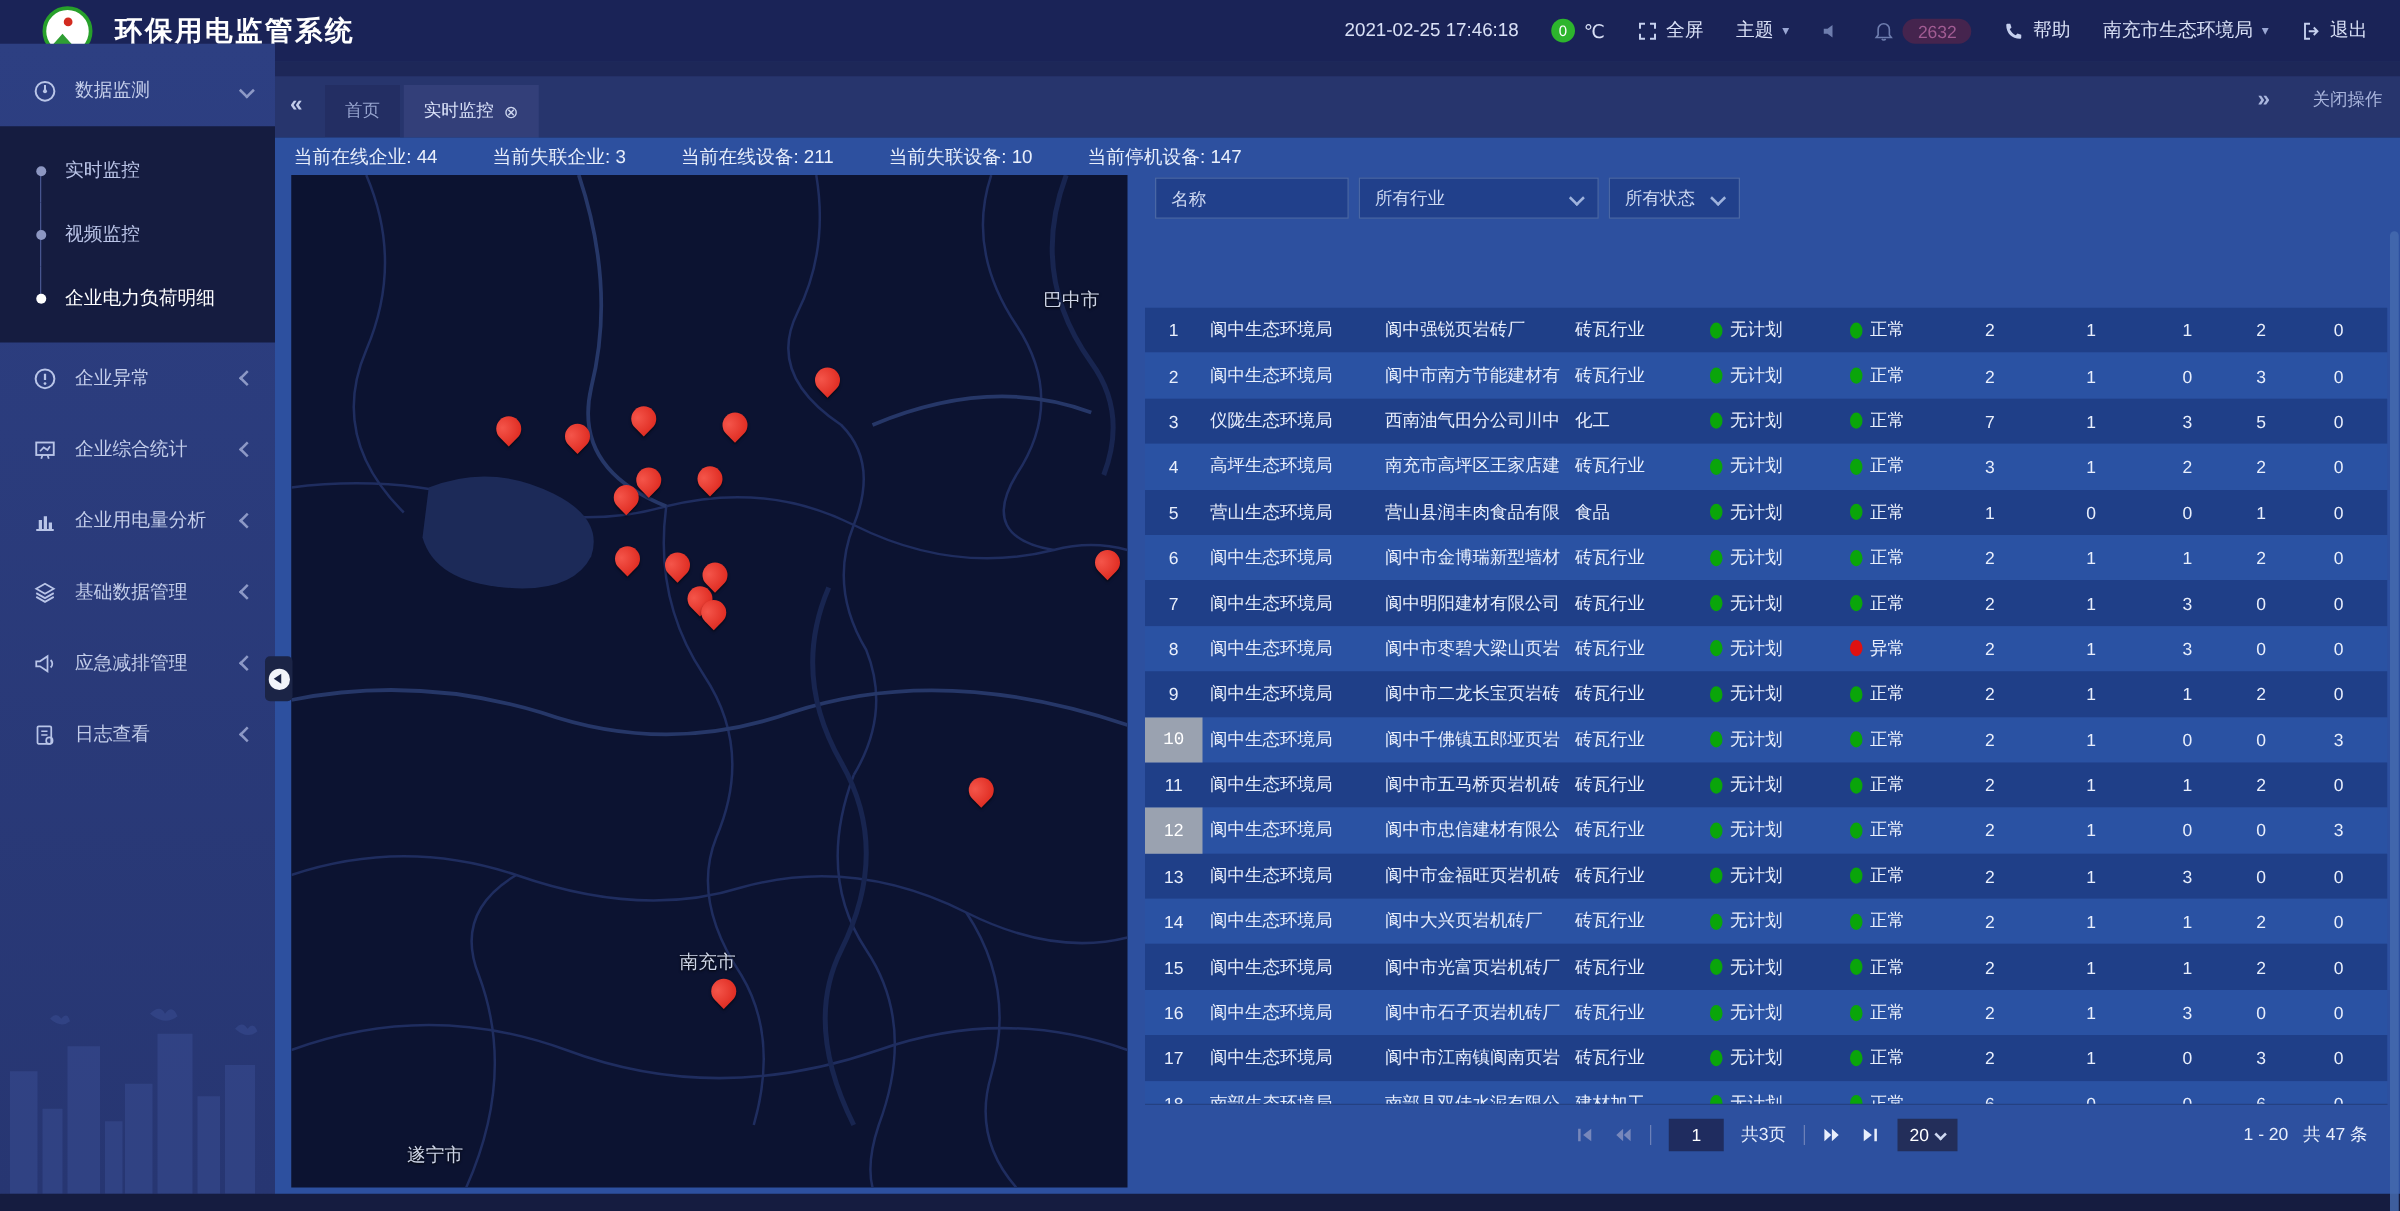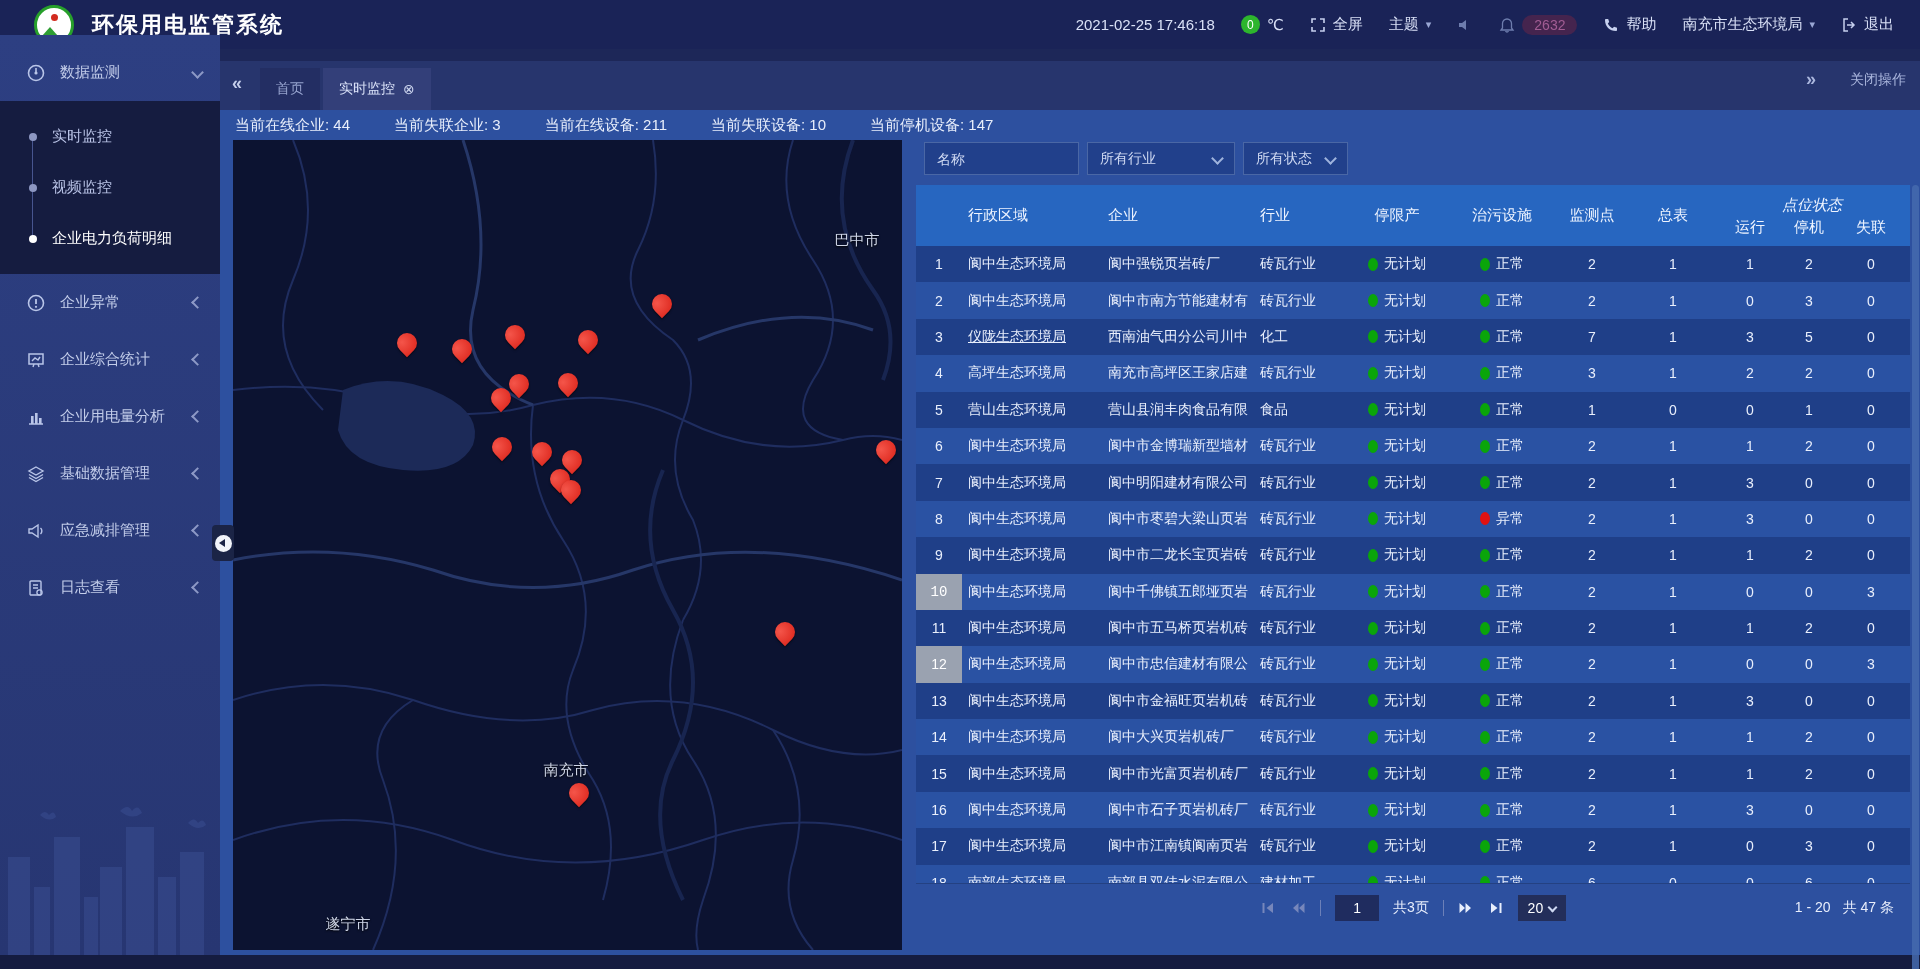--- a/index.html
+++ b/index.html
@@ -67,21 +67,21 @@
   .map-toggle .tri{width:0;height:0;border-top:4px solid transparent;border-bottom:4px solid transparent;border-right:6px solid #1b2446;margin-right:2px;}
 
   
   .rp{position:absolute;left:696px;top:0;width:994px;height:845px;}
   .filters{position:absolute;left:8px;top:32px;display:flex;gap:8px;}
   .f-input,.f-select{height:33px;background:#21408b;border:1px solid #4a67a5;color:#cfd9f2;font-size:14px;box-sizing:border-box;}
   .f-input{width:155px;padding:0 12px;outline:none;}
   .f-input::placeholder{color:#cfd9f2;opacity:1;}
   .f-select{display:flex;align-items:center;padding:0 12px;cursor:pointer;}
   .f-select .chev{margin-left:auto;border-color:#9fb3dd;}
-  .w235{width:235px;}.w160{width:148px;}.w105{width:105px;}
+  .w235{width:235px;}.w160{width:192px;}.w105{width:105px;}
 
   .thead{position:absolute;left:0;top:75px;width:994px;height:61px;background:#2766c0;color:#eef4ff;font-size:15px;display:flex;}
   .th{display:flex;align-items:center;}
   .th.cen{justify-content:center;}
   .th.lft{padding-left:6px;box-sizing:border-box;}
   .th-group{display:flex;flex-direction:column;justify-content:center;}
   .th-group .g-top{text-align:center;font-style:italic;height:26px;line-height:30px;}
   .th-group .g-sub{display:flex;height:26px;line-height:22px;}
   .g-sub span{text-align:center;}
 
@@ -354,38 +354,20 @@
         <div class="f-select w160">
           <span>所有行业</span>
           <span class="chev down"></span>
         </div>
         <div class="f-select w105">
           <span>所有状态</span>
           <span class="chev down"></span>
         </div>
       </div>
 
-      <div class="thead">
-        <div class="th cen" style="width:46px"></div>
-        <div class="th lft" style="width:140px">行政区域</div>
-        <div class="th lft" style="width:152px">企业</div>
-        <div class="th lft" style="width:88px">行业</div>
-        <div class="th cen" style="width:110px">停限产</div>
-        <div class="th cen" style="width:100px">治污设施</div>
-        <div class="th cen" style="width:80px">监测点</div>
-        <div class="th cen" style="width:82px">总表</div>
-        <div class="th-group" style="width:196px">
-          <div class="g-top">点位状态</div>
-          <div class="g-sub">
-            <span style="width:72px">运行</span>
-            <span style="width:46px">停机</span>
-            <span style="width:78px">失联</span>
-          </div>
-        </div>
-      </div>
 
       <div class="tbody" id="table-body">
           <div class="row">
             <div class="cell cen" style="width: 46px;">1</div>
             <div class="cell lft" style="width: 140px;">阆中生态环境局</div>
             <div class="cell lft" style="width: 152px;">阆中强锐页岩砖厂</div>
             <div class="cell lft" style="width: 88px;">砖瓦行业</div>
             <div class="cell cen" style="width: 110px;"><span class="dot g"></span>无计划</div>
             <div class="cell cen" style="width: 100px;"><span class="dot g"></span>正常</div>
             <div class="cell cen" style="width: 80px;">2</div>
@@ -402,21 +384,21 @@
             <div class="cell cen" style="width: 110px;"><span class="dot g"></span>无计划</div>
             <div class="cell cen" style="width: 100px;"><span class="dot g"></span>正常</div>
             <div class="cell cen" style="width: 80px;">2</div>
             <div class="cell cen" style="width: 82px;">1</div>
             <div class="cell cen" style="width: 72px;">0</div>
             <div class="cell cen" style="width: 46px;">3</div>
             <div class="cell cen" style="width: 78px;">0</div>
           </div>
           <div class="row">
             <div class="cell cen" style="width: 46px;">3</div>
-            <div class="cell lft" style="width: 140px; text-decoration: underline;">仪陇生态环境局</div>
+            <div class="cell lft" style="width: 140px;">仪陇生态环境局</div>
             <div class="cell lft" style="width: 152px;">西南油气田分公司川中</div>
             <div class="cell lft" style="width: 88px;">化工</div>
             <div class="cell cen" style="width: 110px;"><span class="dot g"></span>无计划</div>
             <div class="cell cen" style="width: 100px;"><span class="dot g"></span>正常</div>
             <div class="cell cen" style="width: 80px;">7</div>
             <div class="cell cen" style="width: 82px;">1</div>
             <div class="cell cen" style="width: 72px;">3</div>
             <div class="cell cen" style="width: 46px;">5</div>
             <div class="cell cen" style="width: 78px;">0</div>
           </div>

